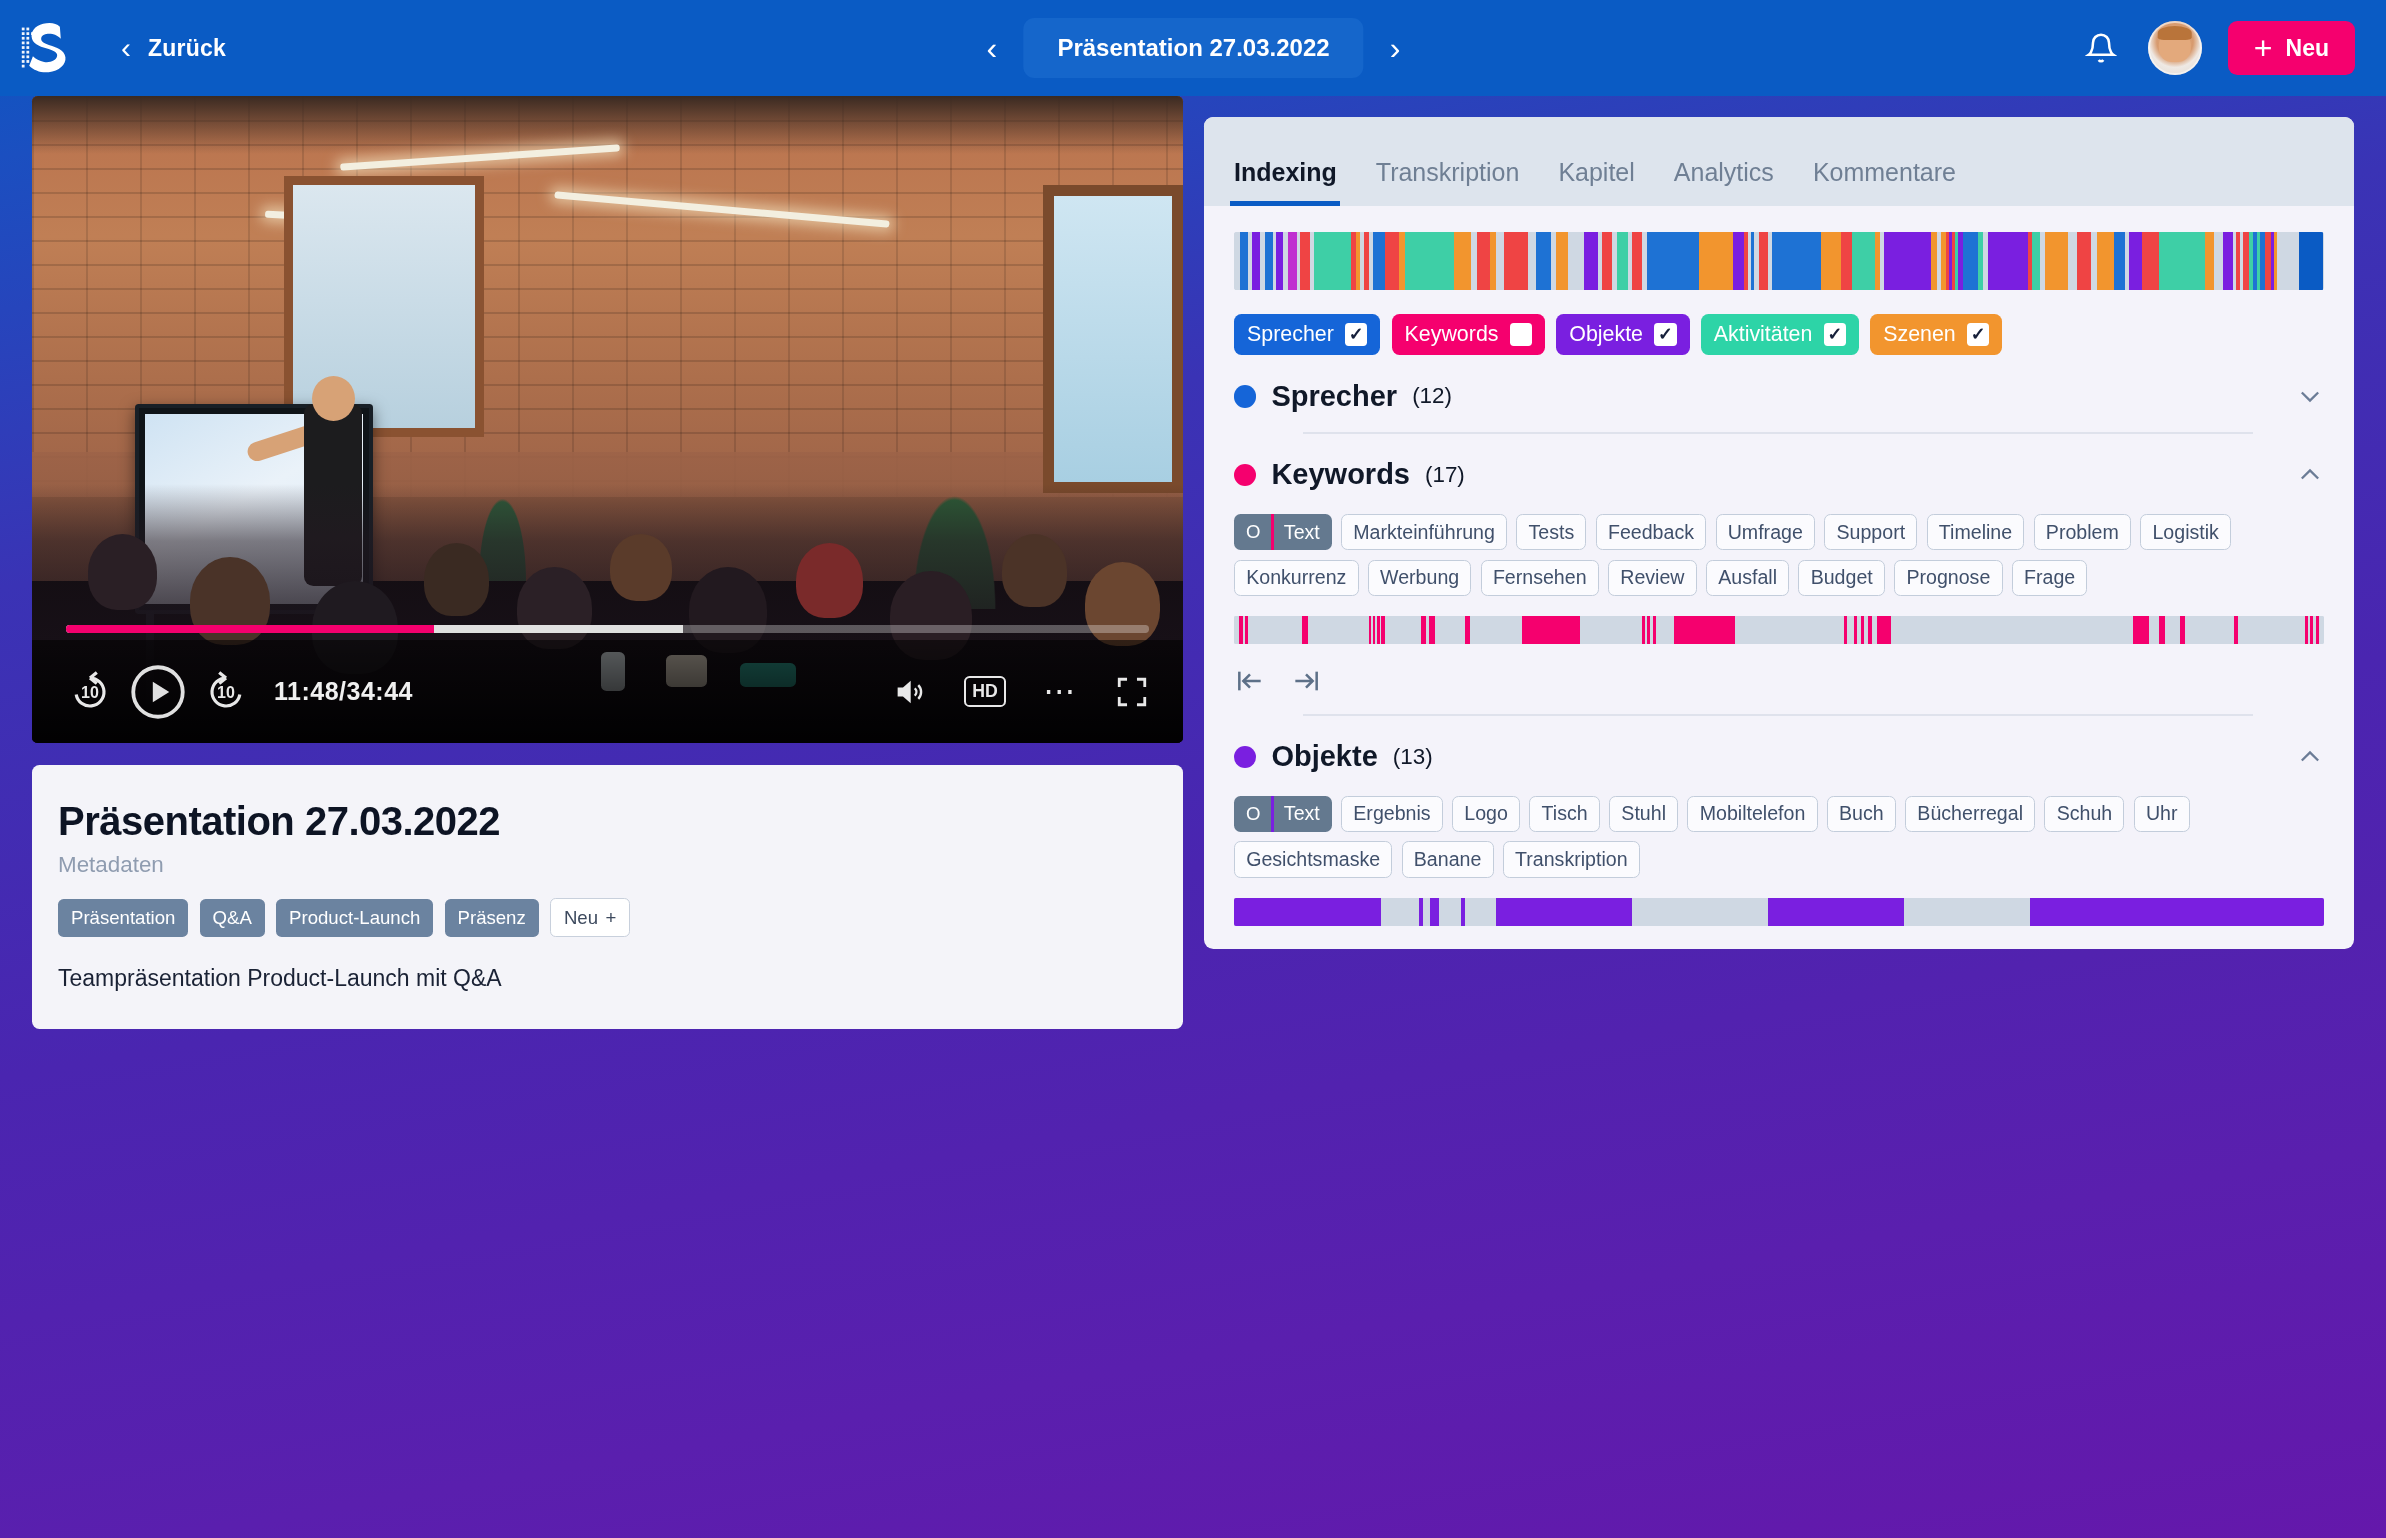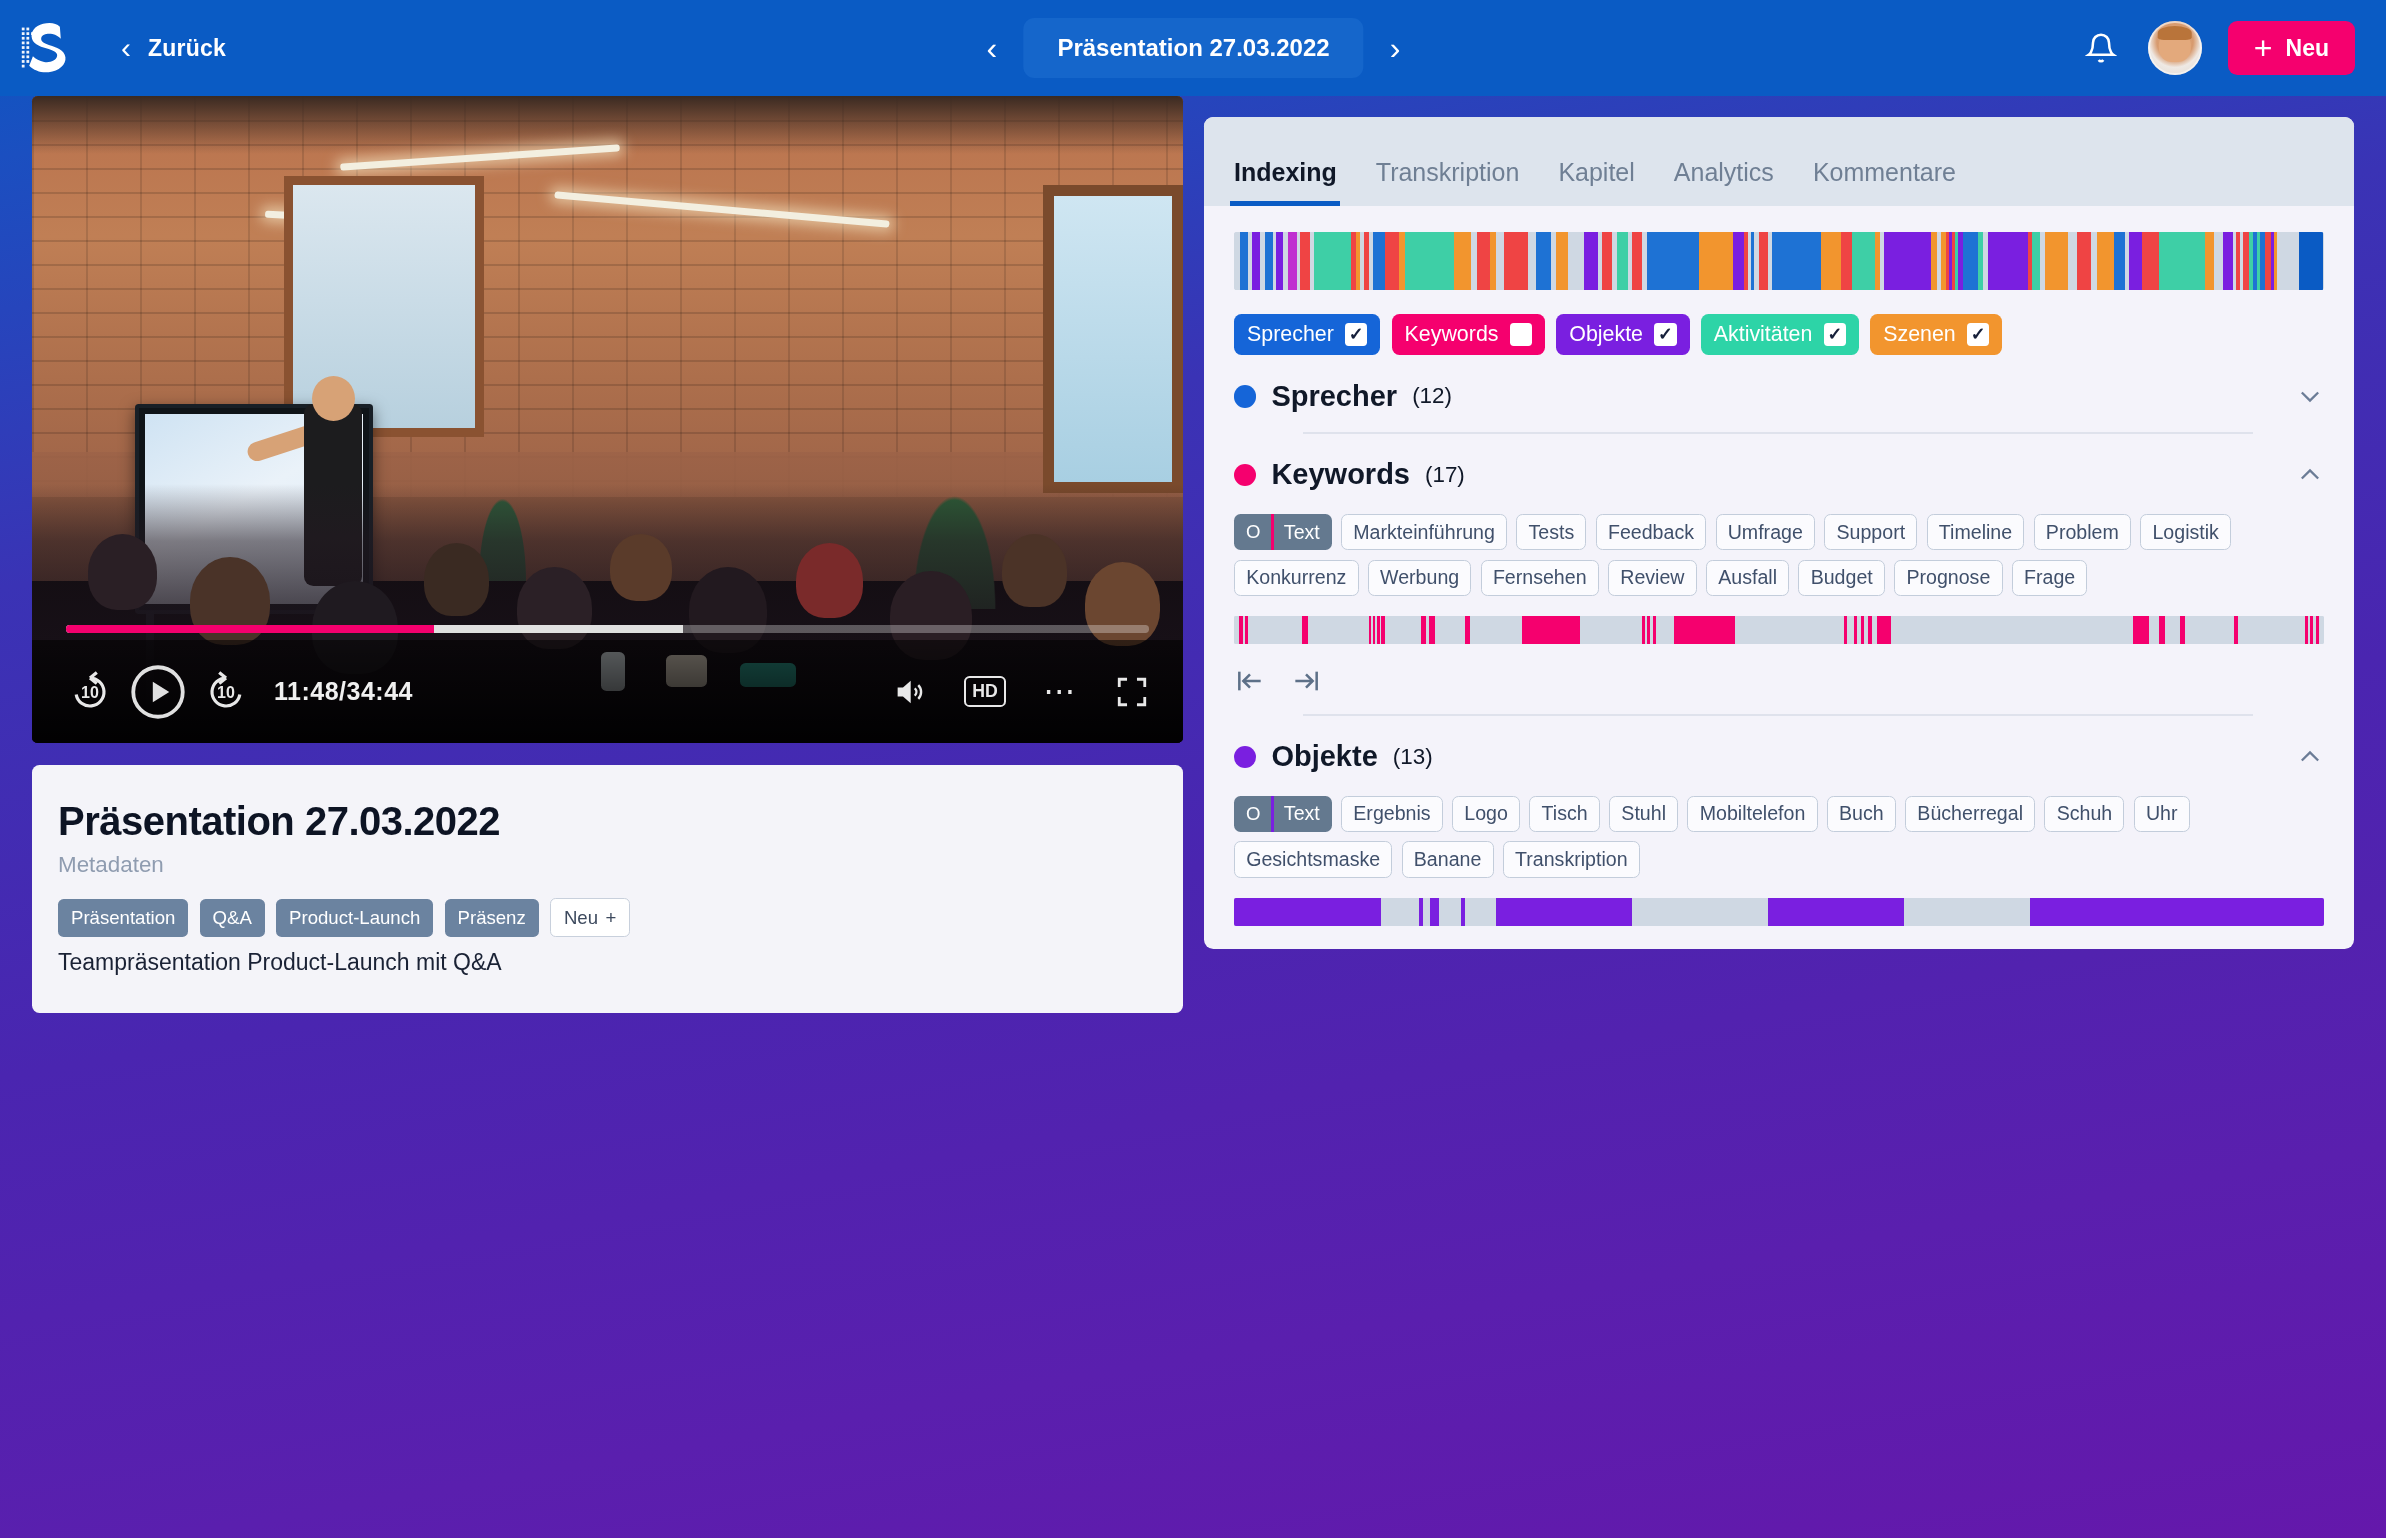--- a/index.html
+++ b/index.html
@@ -205,21 +205,21 @@
   .info-sub { font-size: 22.4px; color:#8f9cb0; margin-top: 7.5px; }
   .tag-row { display:flex; align-items:center; gap: 11.2px; margin-top: 20.5px; flex-wrap: wrap; }
   .tag {
     background:#6b83a0; color:#fff; border-radius:5.6px; padding: 8.4px 13px;
     font-size: 18.6px; cursor:pointer;
   }
   .tag-new {
     background:#fff; color:#3d4a5e; border:1.9px solid #c8d0dc; border-radius:5.6px;
     padding: 7.5px 13px; font-size:18.6px; display:flex; align-items:center; gap:7.5px; cursor:pointer;
   }
-  .info-desc { font-size: 23px; color:#1a2235; margin-top: 12px; }
+  .info-desc { font-size: 23px; color:#1a2235; margin-top: 28px; }
 
   
   .right-col {
     position: absolute; left: 1204px; top: 96px; width: 1150px;
   }
   .search-bar {
     width: 1150px; height: 73px; background:#fff; border-radius: 7.5px;
     display:flex; align-items:center; padding: 0 26px; gap: 17px;
   }
   .search-input {

